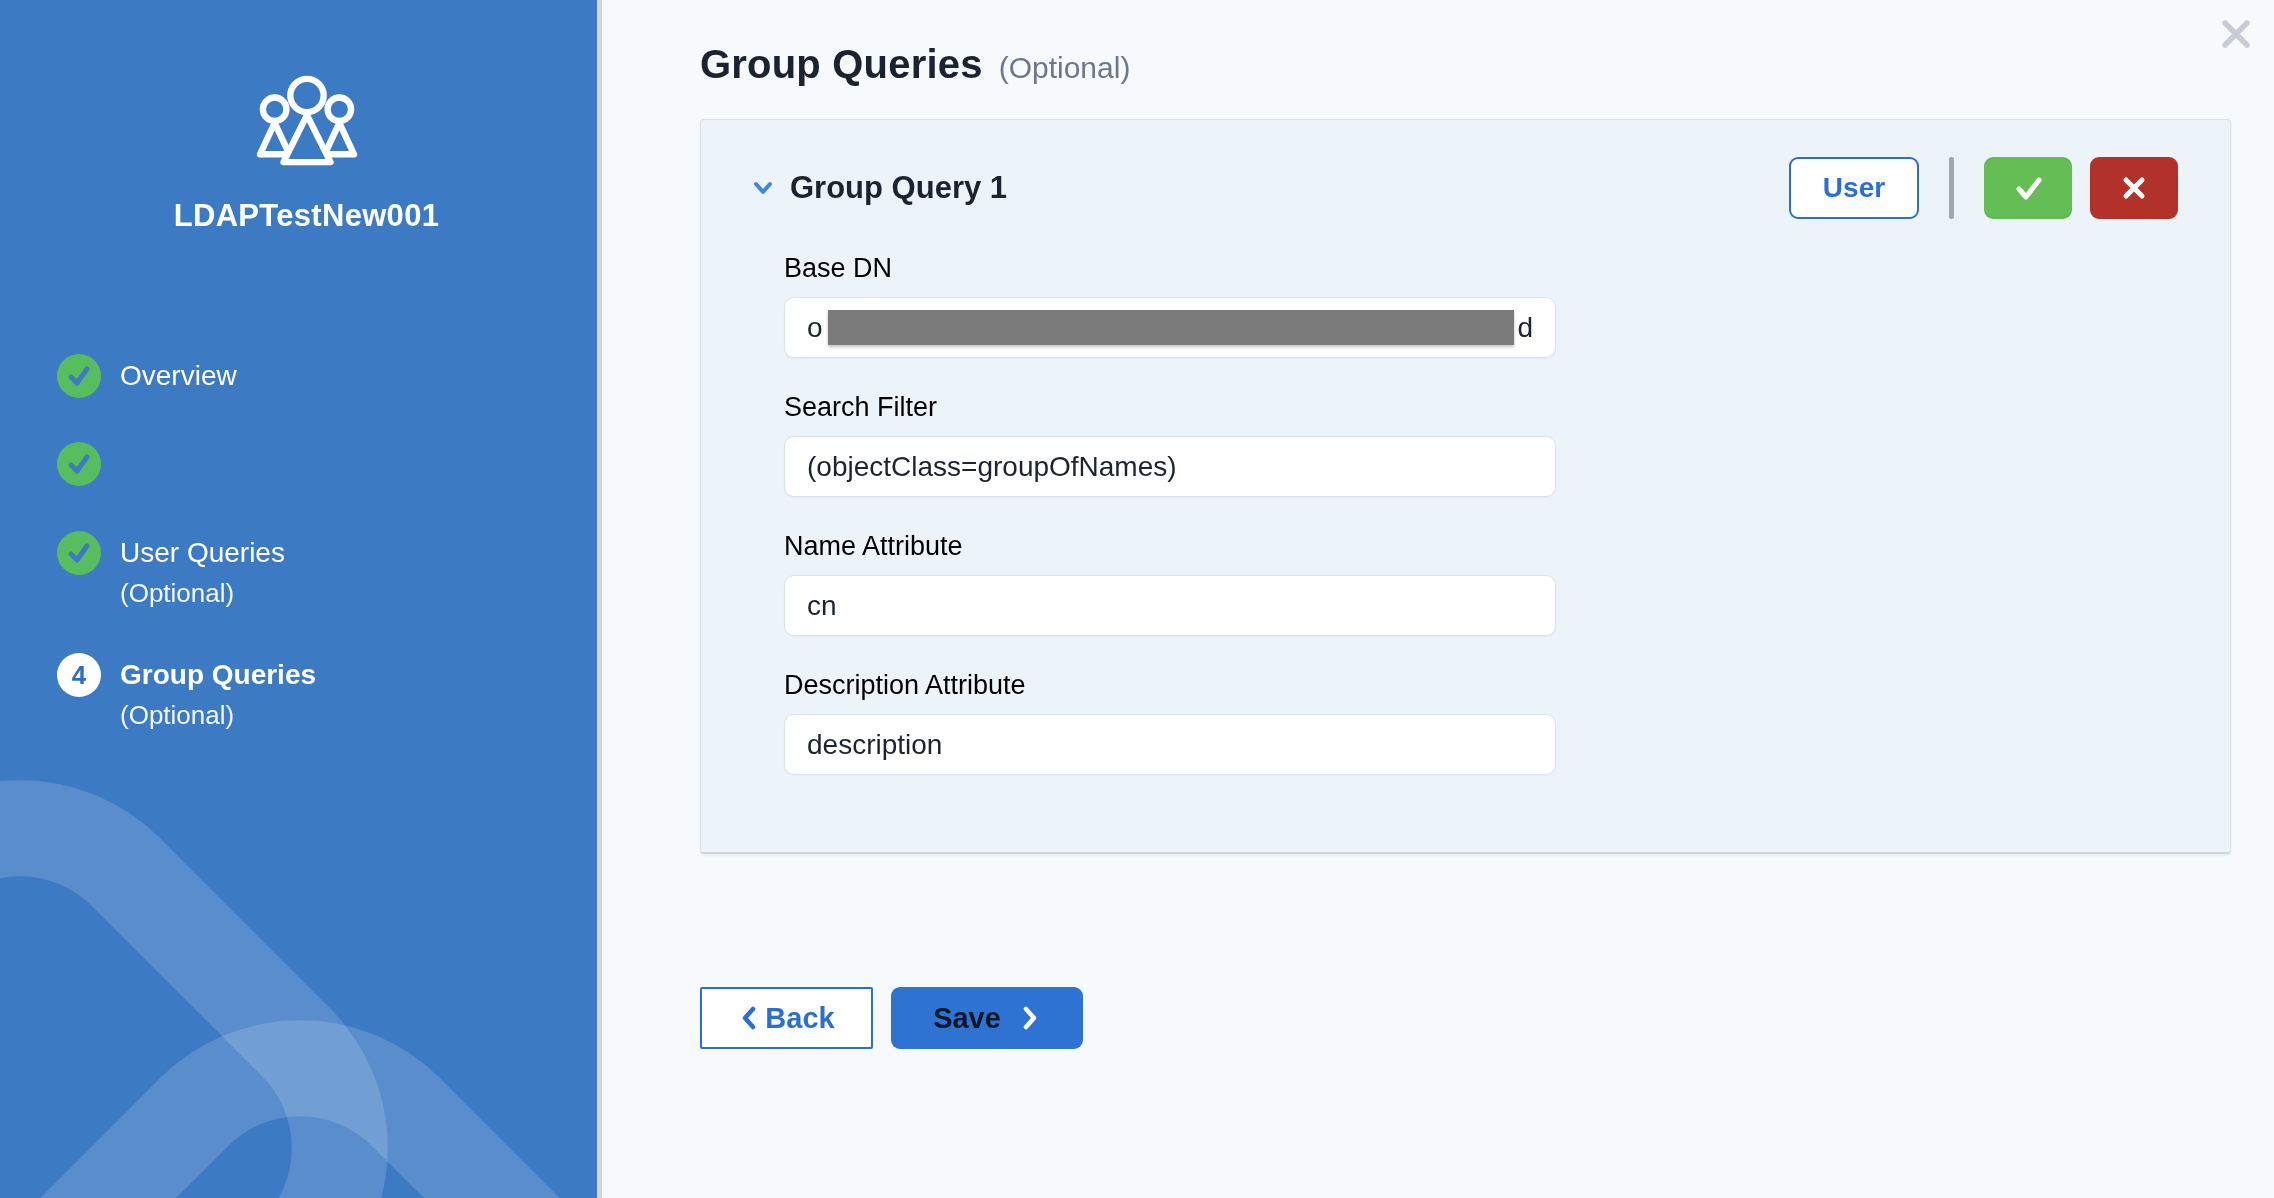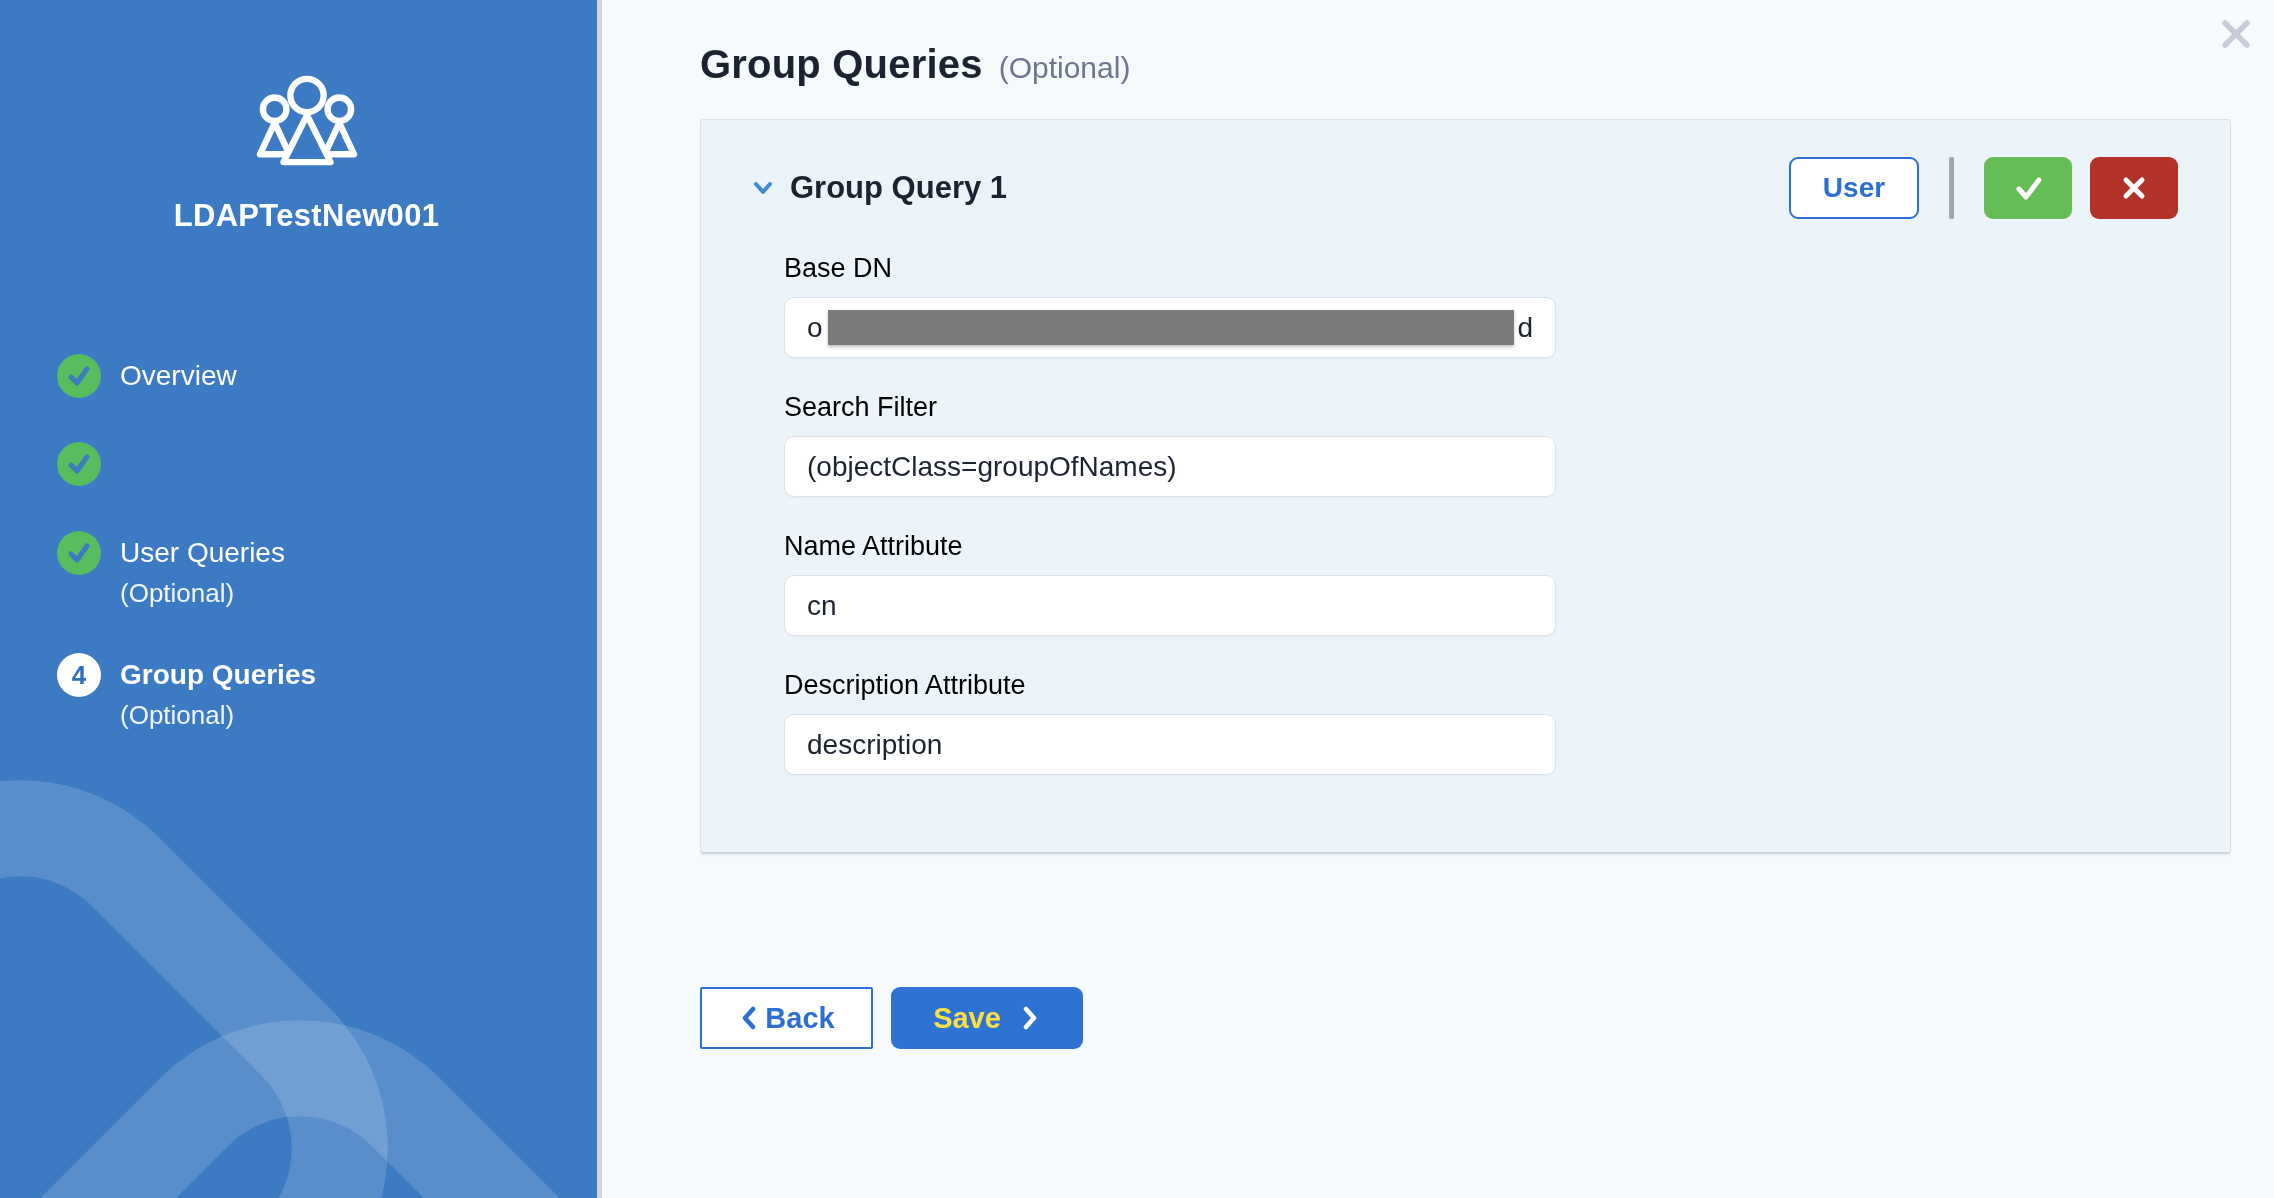--- a/index.html
+++ b/index.html
@@ -93,21 +93,21 @@
                    box-shadow:0 2px 3px rgba(0,0,0,0.25); }
 
   
   .footer-row { margin-top:133px; display:flex; align-items:center; }
   .back-btn {
     width:173px; height:62px; background:#ffffff; border:2.5px solid #2b6fd3;
     border-radius:2px; color:#2b6fd3; font-size:29px; font-weight:bold; gap:5px;
   }
   .save-btn {
     margin-left:18px; width:192px; height:62px; background:#2f73d2; border:none;
-    border-radius:9px; color:#fde047; font-size:29px; font-weight:bold; gap:18px;
+    border-radius:9px; color:#0f172a; font-size:29px; font-weight:bold; gap:18px;
   }
 </style>
 </head>
 <body>
 
 <div class="app">
 
   <aside class="sidebar">
     <svg class="watermark" width="602" height="560" viewBox="0 0 602 560">
       <g fill="none" stroke="rgba(255,255,255,0.15)" stroke-width="96">

